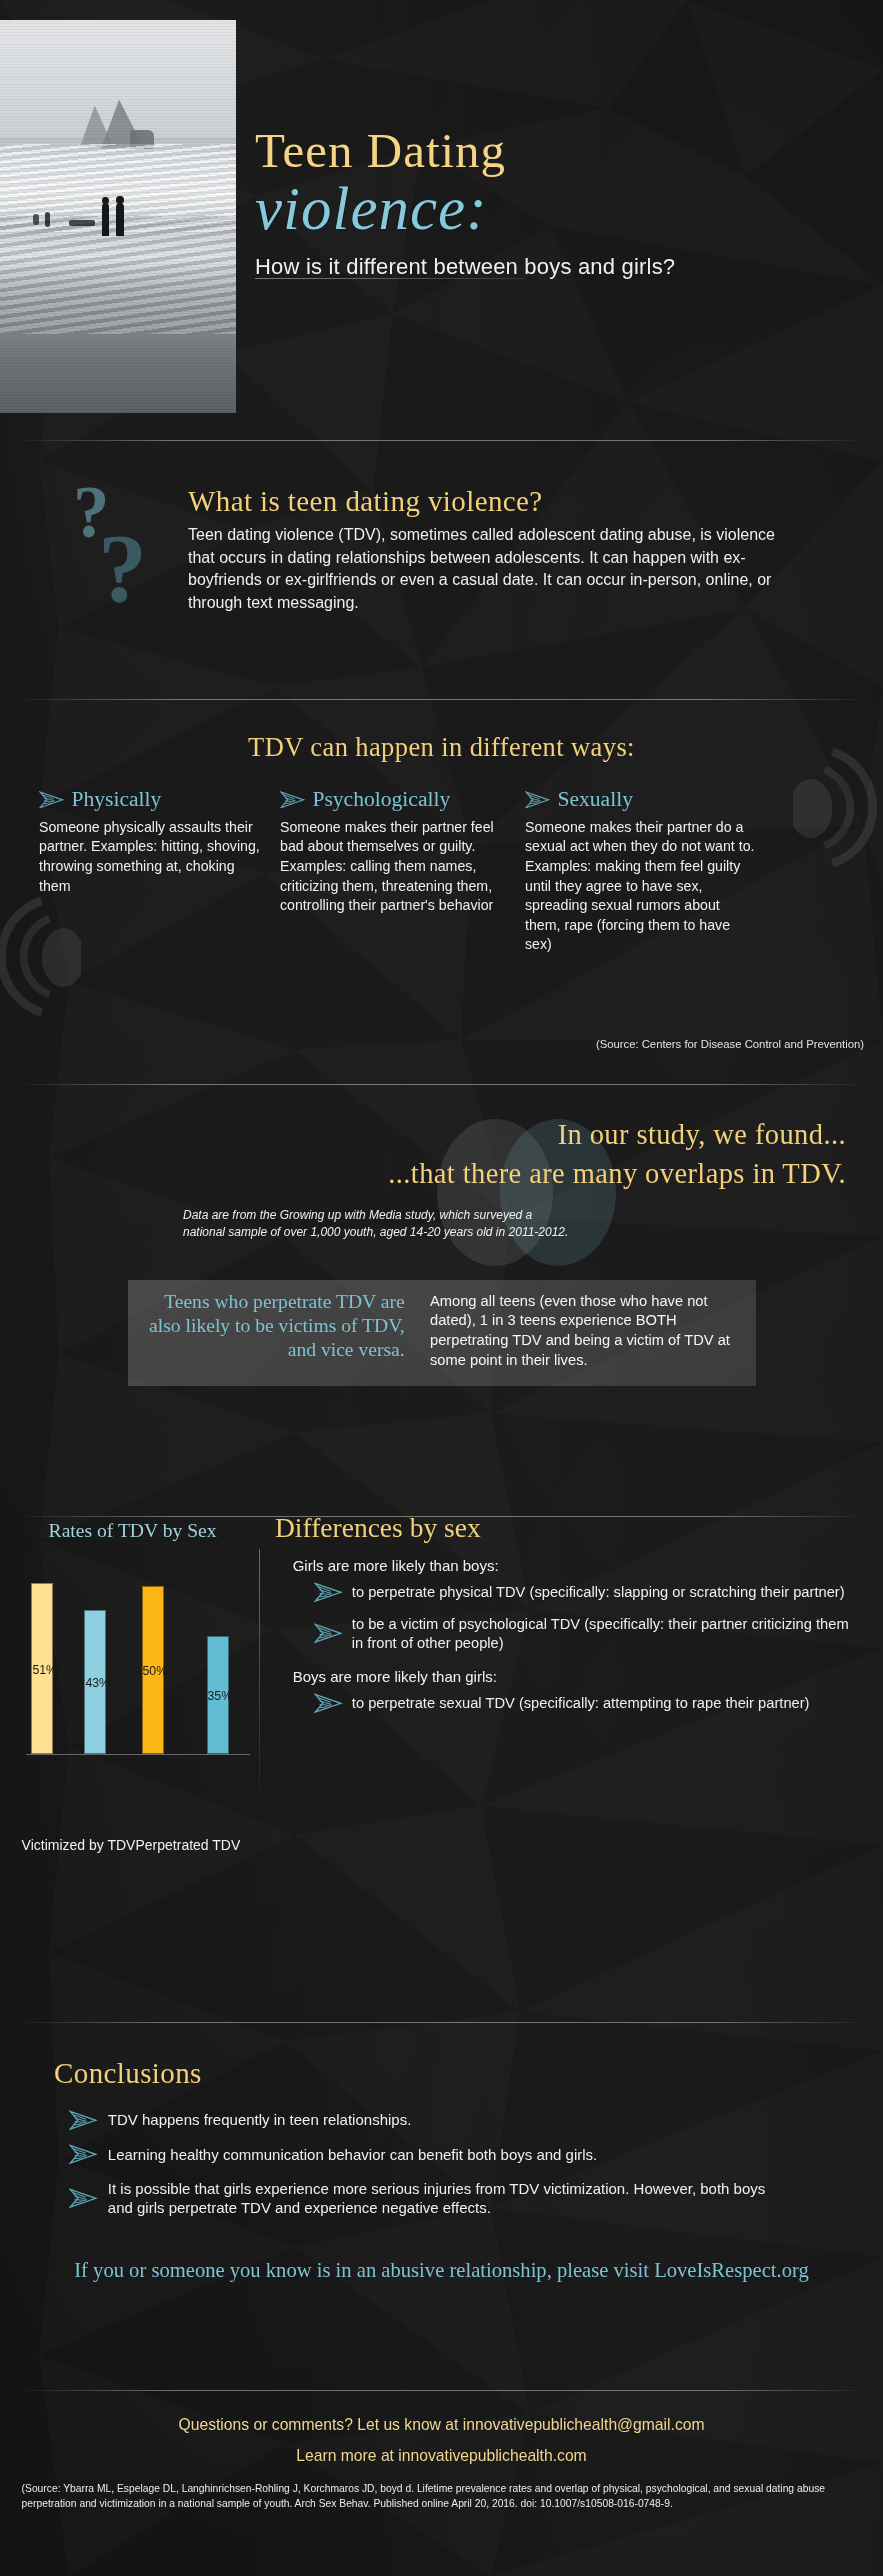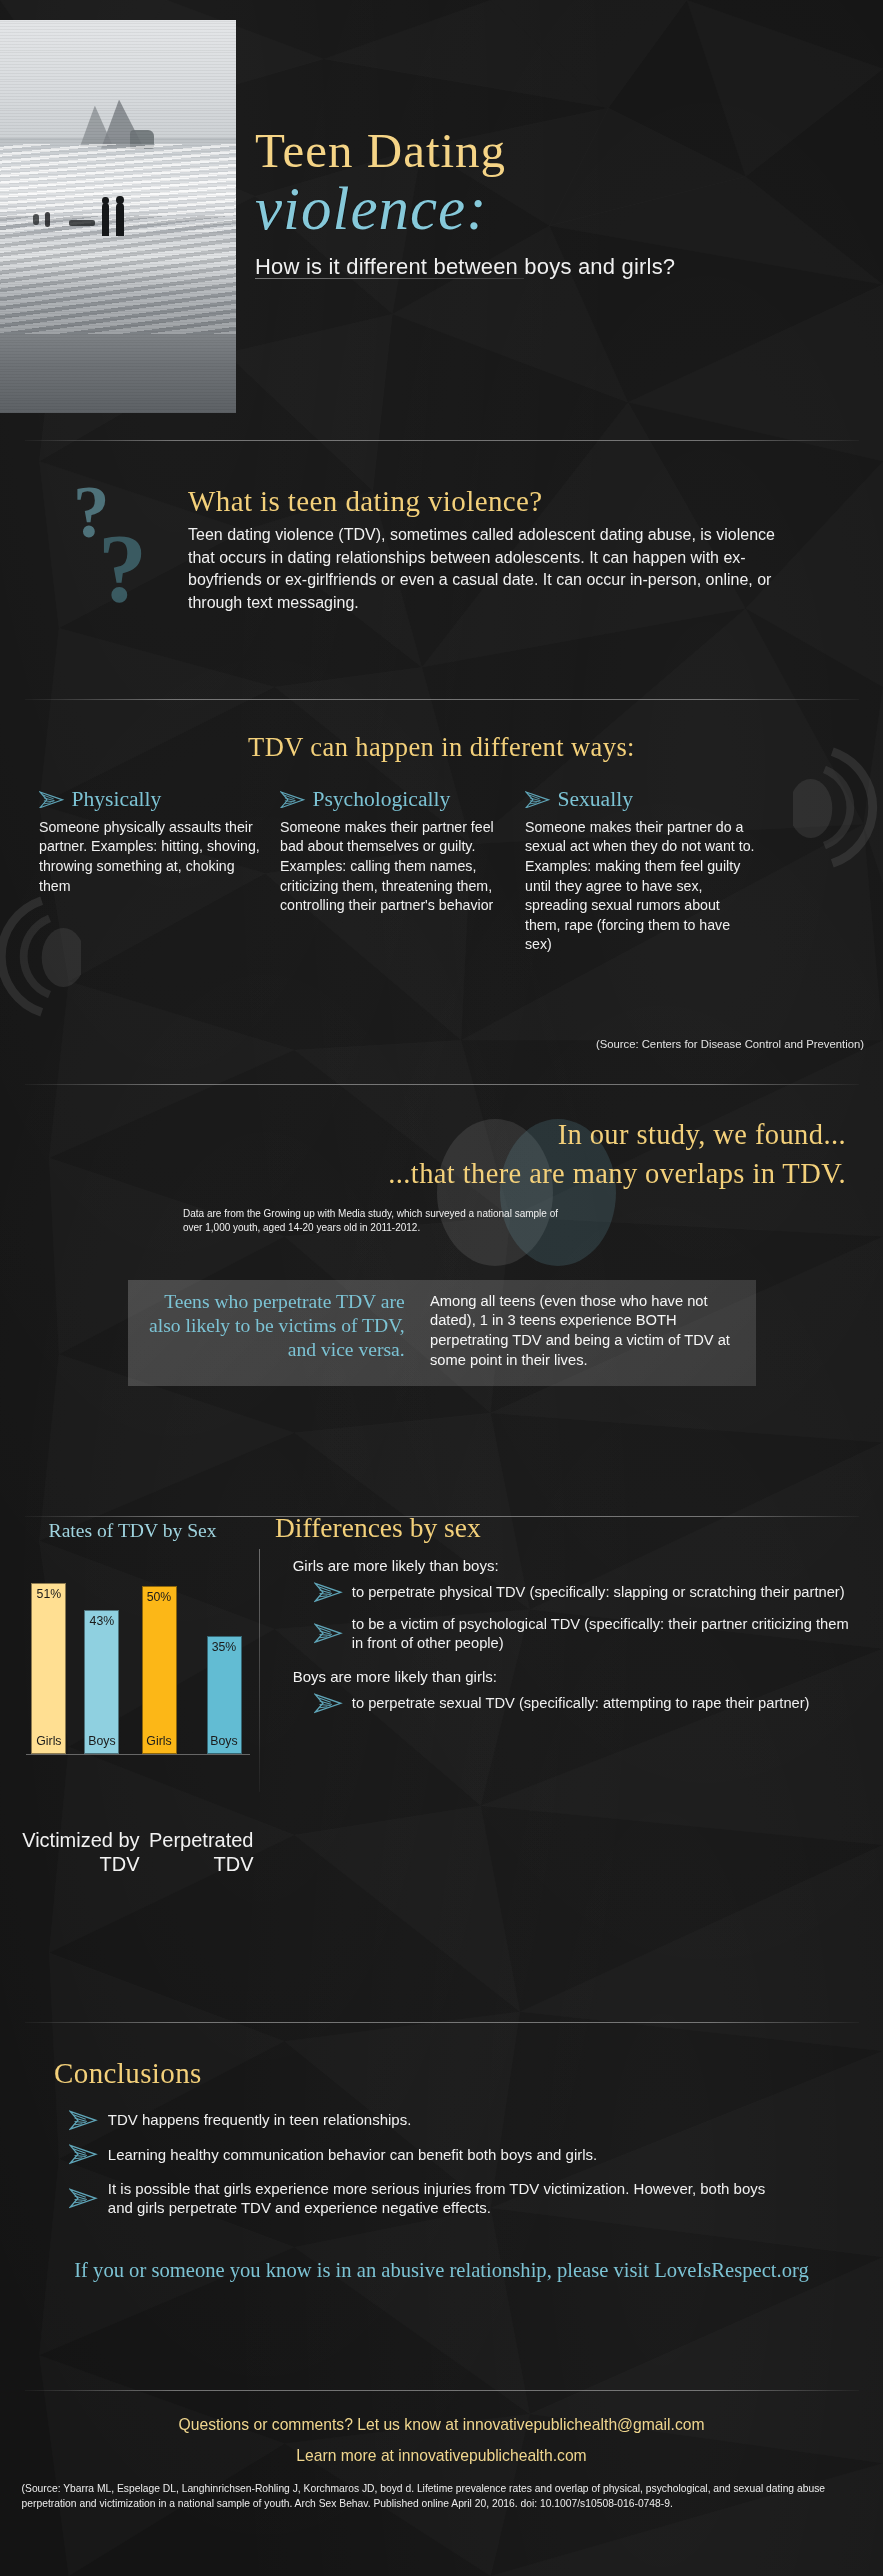--- a/index.html
+++ b/index.html
@@ -151,21 +151,21 @@
 
   
   #sec-study { position:absolute; left:0; top:1099px; width:883px; }
   .venn { position:absolute; border-radius:50%; }
   .venn-a { left:437px; top:19.6px; width:116px; height:147px; background:rgba(200,200,200,.13); }
   .venn-b { left:500px; top:19.6px; width:116px; height:147px; background:rgba(124,195,212,.16); }
   #study-h1 { position:absolute; left:0; top:19.6px; width:846px; text-align:right; font-size:28.5px; }
   #study-h2 { position:absolute; left:0; top:59px; width:846px; text-align:right; font-size:28.5px; }
   #study-body {
     position:absolute; left:183px; top:108px; width:393px;
-    font-size:10px; line-height:1.38; color:#f0f0f0;
+    font-size:12px; line-height:1.38; color:#f0f0f0;font-style:italic;
   }
   #quote-box {
     position:absolute; left:128px; top:181px; width:628px; height:106px;
     background: linear-gradient(135deg, rgba(255,255,255,.20), rgba(255,255,255,.13));
   }
   #quote-left {
     position:absolute; left:13.7px; top:9.8px; width:263px; text-align:right;
     font-family:"Liberation Serif", serif; font-size:19.6px; line-height:1.24; color:#7cc3d4;
   }
   #quote-right {
@@ -177,32 +177,32 @@
   #sec-chart { position:absolute; left:0; top:1492px; width:883px; }
   #chart-title {
     position:absolute; left:19.6px; top:27.5px; width:226px; text-align:center;
     font-family:"Liberation Serif", serif; font-size:19.6px; color:#9fd3de;
   }
   #plot { position:absolute; left:25.5px; top:61px; width:224px; height:201px; }
   .bargroup { position:absolute; bottom:0; width:98px; height:201px; }
   .bg-1 { left:5.9px; }
   .bg-2 { left:116px; }
   .bar {
-    position:absolute; bottom:0; width:35px; border:1px solid rgba(0,0,0,.45);
-    display:flex; flex-direction:column; justify-content:space-between; align-items:center;
+    position:absolute; bottom:0; width:22px; border:1px solid rgba(0,0,0,.45);
+    display:flex; flex-direction:row; justify-content:space-between; align-items:center;
   }
   .bar .pct { font-size:12.3px; color:#1b1b1b; padding-top:2.9px; }
   .bar .who { font-size:12.3px; color:#1b1b1b; padding-bottom:4.9px; }
   .b-a { left:0px;  background:#ffdf92; }
   .b-b { left:53px; background:#8fd0e0; }
   .b-c { left:0px;  background:#fcb717; }
   .b-d { left:65px; background:#62bcd3;align-items:center; }
   .grp-label {
-    position:absolute; top:275px; width:118px; text-align:right;
-    font-size:20px; line-height:1.2; color:#f2f2f2;
+    position:absolute; top:284px; width:118px; text-align:left;
+    font-size:14px; line-height:1.2; color:#f2f2f2;
   }
   .gl-1 { left:-3.9px; }
   .gl-2 { left:110px; }
   .axis {
     position:absolute; left:25.5px; top:262px; width:224px; height:1px; background:rgba(200,200,200,.45);
   }
   #chart-divider {
     position:absolute; left:259px; top:57px; width:1px; height:243px;
     background: linear-gradient(to bottom, rgba(190,190,190,.5), rgba(190,190,190,.05));
   }

